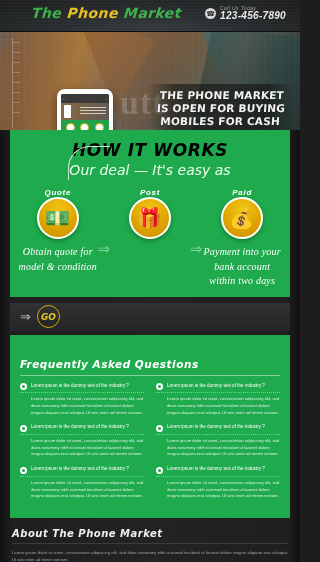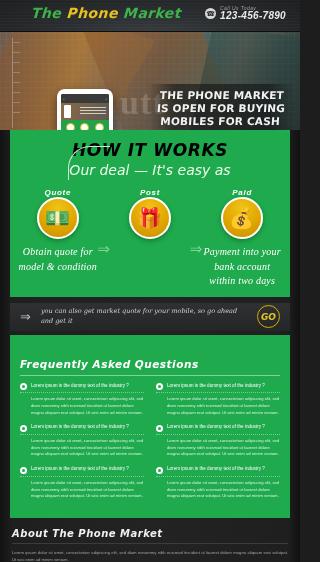--- a/index.html
+++ b/index.html
@@ -220,21 +220,20 @@
         <div class="circle">
           <span>💰</span>
         </div>
         <div class="step-cap">Payment into your bank account within two days</div>
       </div>
     </div>
   </div>
 
   <div class="quotebar">
     <div class="qb-arrow">⇒</div>
-    <div class="qb-text">you can also get market quote for your mobile, so go ahead and get it</div>
     <div class="go">GO</div>
   </div>
 
   <div class="faq">
     <div class="faq-title">Frequently Asked Questions</div>
     <div class="faq-cols">
       <div class="faq-col">
         <div class="faq-item">
           <div class="faq-q">
             <span class="q-icon">

